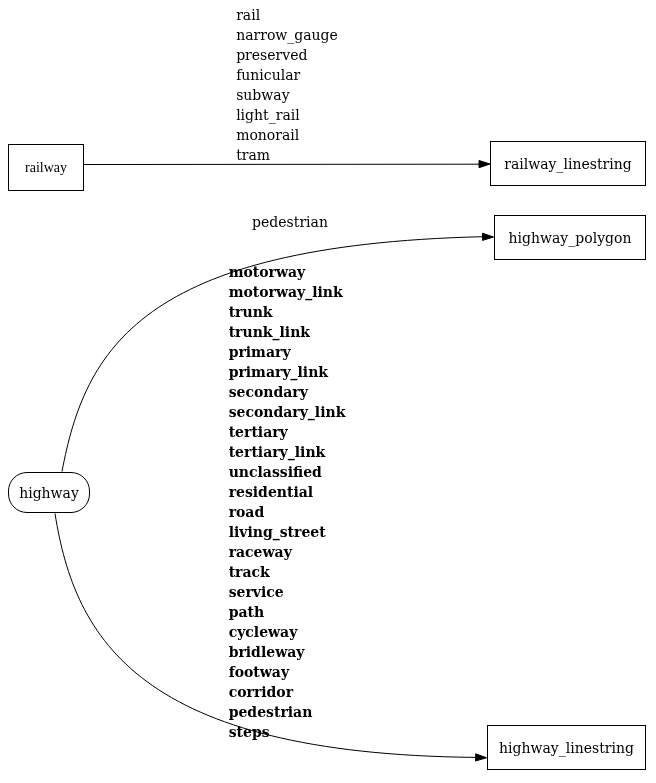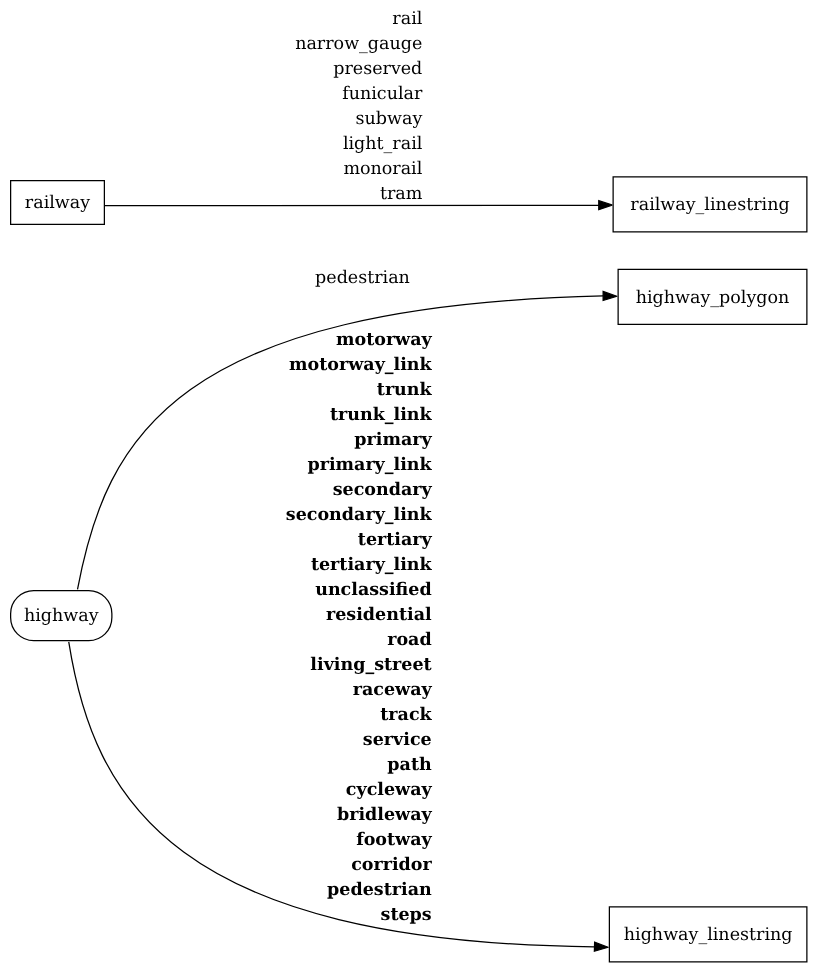--- a/index.html
+++ b/index.html
@@ -30,26 +30,26 @@
     background: #ffffff;
     display: flex;
     align-items: center;
     justify-content: center;
     box-sizing: border-box;
     white-space: nowrap;
   }
   .edge-label {
     position: absolute;
     transform: translateX(-50%);
-    text-align: right;
+    text-align: left;
     line-height: 20px;
     white-space: pre-line;
   }
   
-  #node-railway            { left: 8px;   top: 144px; width: 76px;  height: 36px; }
+  #node-railway            { left: 8px;   top: 144px; width: 76px;  height: 47px; font-family: Liberation Serif, serif; }
   #node-railway-linestring { left: 490px; top: 141px; width: 156px; height: 45px; }
   #node-highway            { left: 8px;   top: 472px; width: 82px;  height: 41px; border-radius: 19px; }
   #node-highway-polygon    { left: 494px; top: 215px; width: 152px; height: 45px; }
   #node-highway-linestring { left: 487px; top: 725px; width: 159px; height: 45px; }
   
   #label-railway-linestring { left: 287px; top: 5px; }
   #label-highway-polygon    { left: 290px; top: 212px; }
   #label-highway-linestring { left: 287px; top: 262px; font-weight: bold; }
 </style>
 </head>

